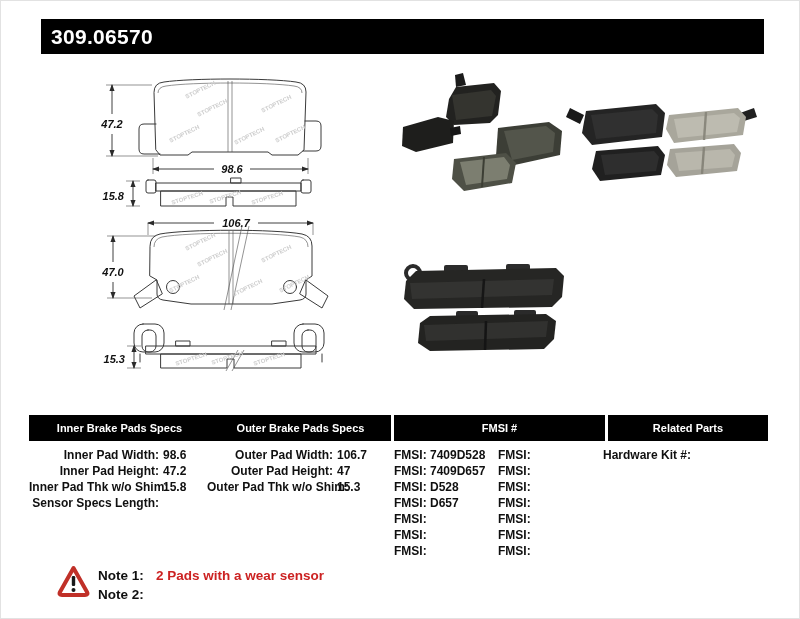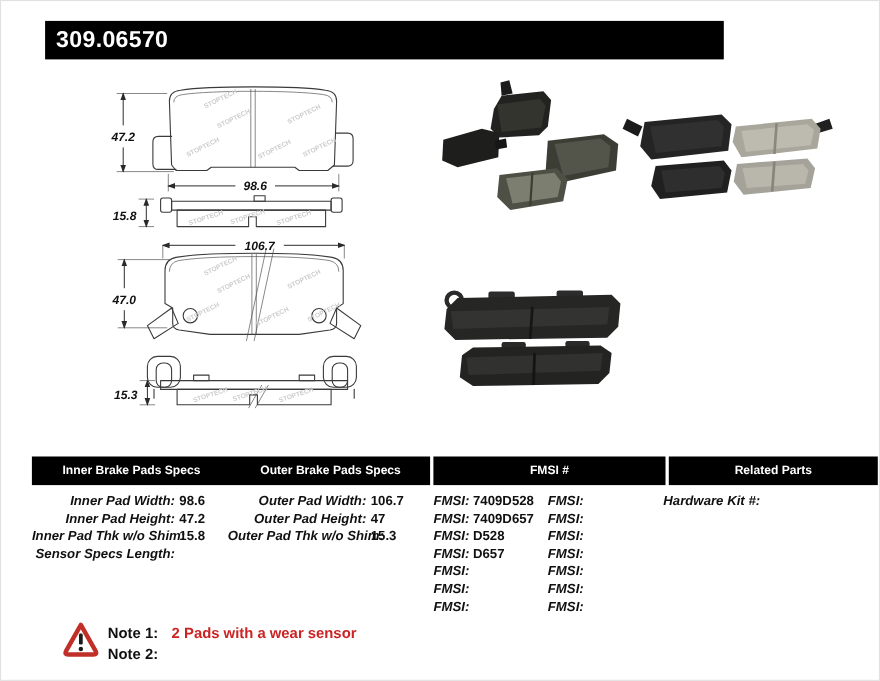--- a/index.html
+++ b/index.html
@@ -1,37 +1,37 @@
 <!DOCTYPE html>
 <html><head>
 <meta charset="utf-8">
 <style>
   * { margin:0; padding:0; box-sizing:border-box; }
   html,body { width:800px; height:619px; }
   body { background:#f4f4f4; font-family:"Liberation Sans", sans-serif; }
   .page { position:relative; width:800px; height:619px; background:#ffffff; border:1px solid #e2e2e2; overflow:hidden; }
 
   
-  .topbar { position:absolute; left:40px; top:18px; width:617px; height:35px; background:#000;
+  .topbar { position:absolute; left:40px; top:18px; width:723px; height:35px; background:#000;
             color:#fff; display:flex; align-items:center; justify-content:space-between; padding:0 10px; }
   .topbar .pn, .topbar .pt { font-size:21px; font-weight:bold; letter-spacing:.3px; }
 
   
   .thead { position:absolute; top:414px; height:26px; background:#000; color:#fff;
            display:flex; align-items:center; }
   .thead span { font-weight:bold; font-size:11px; text-align:center; display:block; }
   #thead-specs   { left:28px;  width:362px; }
   #thead-specs span { width:50%; }
   #thead-fmsi    { left:393px; width:211px; justify-content:center; }
-  #thead-related { left:607px; width:190px; justify-content:center;align-items:center; }
+  #thead-related { left:607px; width:160px; justify-content:center;align-items:center; }
 
   
   .col { position:absolute; top:446px; font-size:12px; font-weight:bold; color:#101010; }
   .srow { display:flex; height:16px; line-height:16px; white-space:nowrap; }
-  .srow .lab { text-align:right;font-style:italic; }
+  .srow .lab { text-align:right; }
   .srow .val { margin-left:4px; text-align:left; }
   #col-inner { left:28px; }  #col-inner .lab { width:130px; }
   #col-outer { left:206px; } #col-outer .lab { width:126px; }
   .fmsi-col .lab { width:32px; text-align:right; }
   #fmsi-a { left:393px; } #fmsi-b { left:497px; }
   #col-related { left:602px; } #col-related .lab { text-align:left; }
 
   
   .warn { position:absolute; left:56px; top:563px; }
   .notes { position:absolute; left:97px; top:565px; font-size:13.5px; font-weight:bold; color:#101010; }

